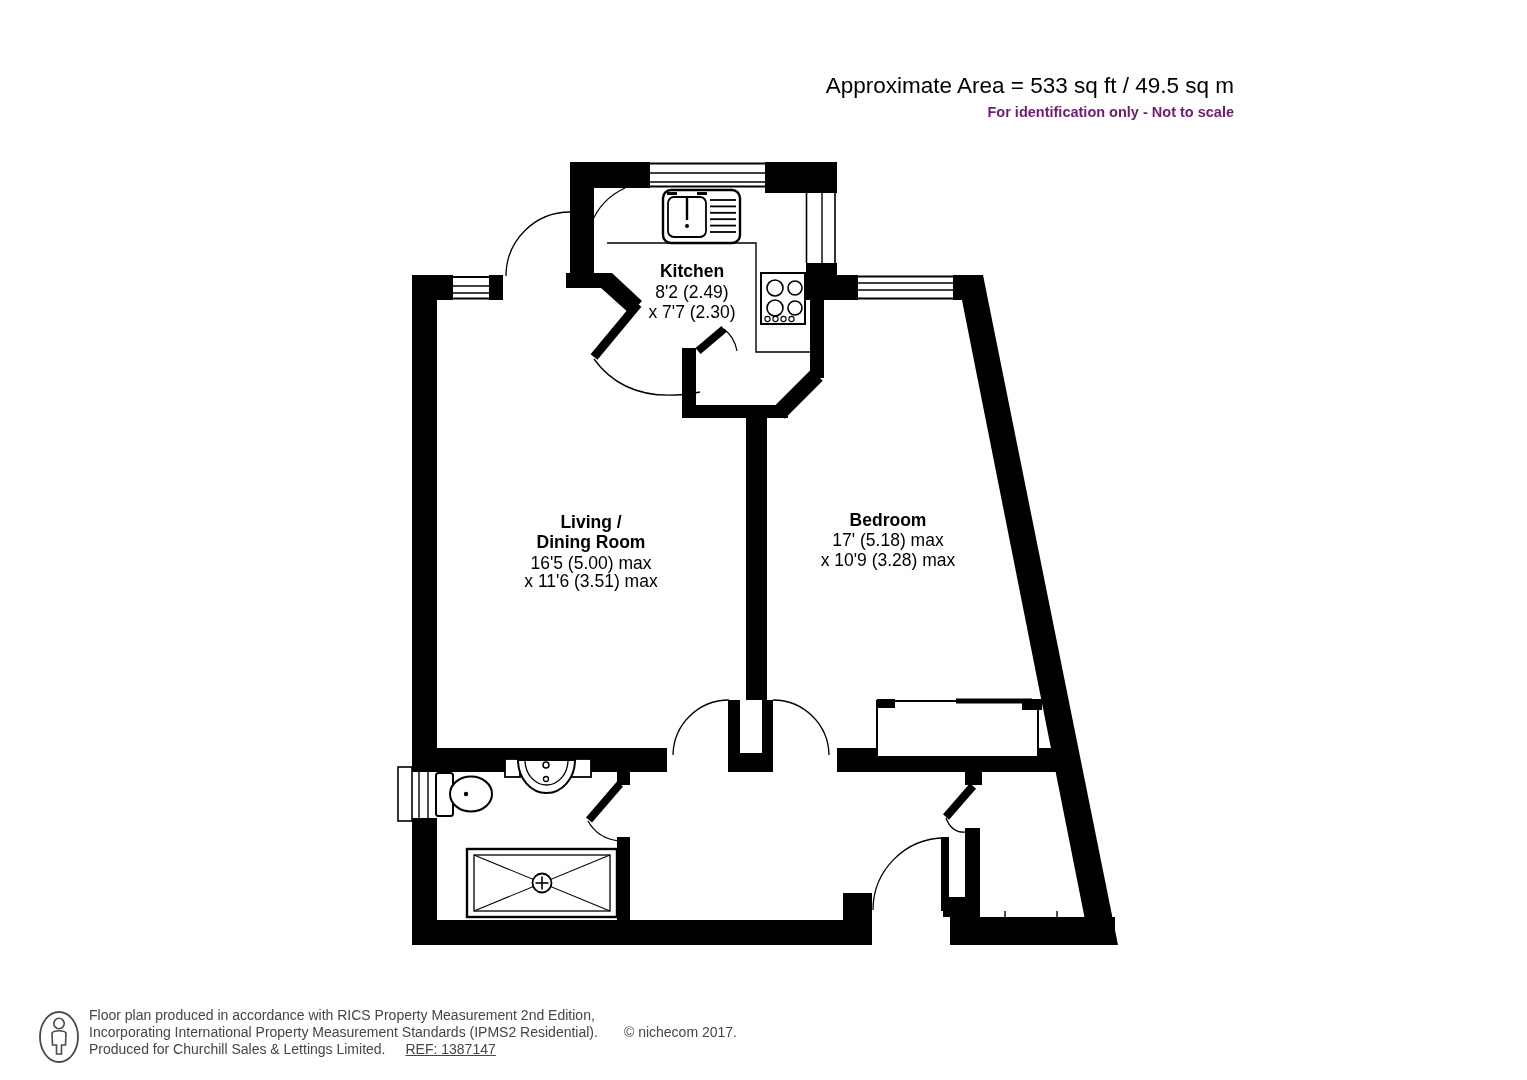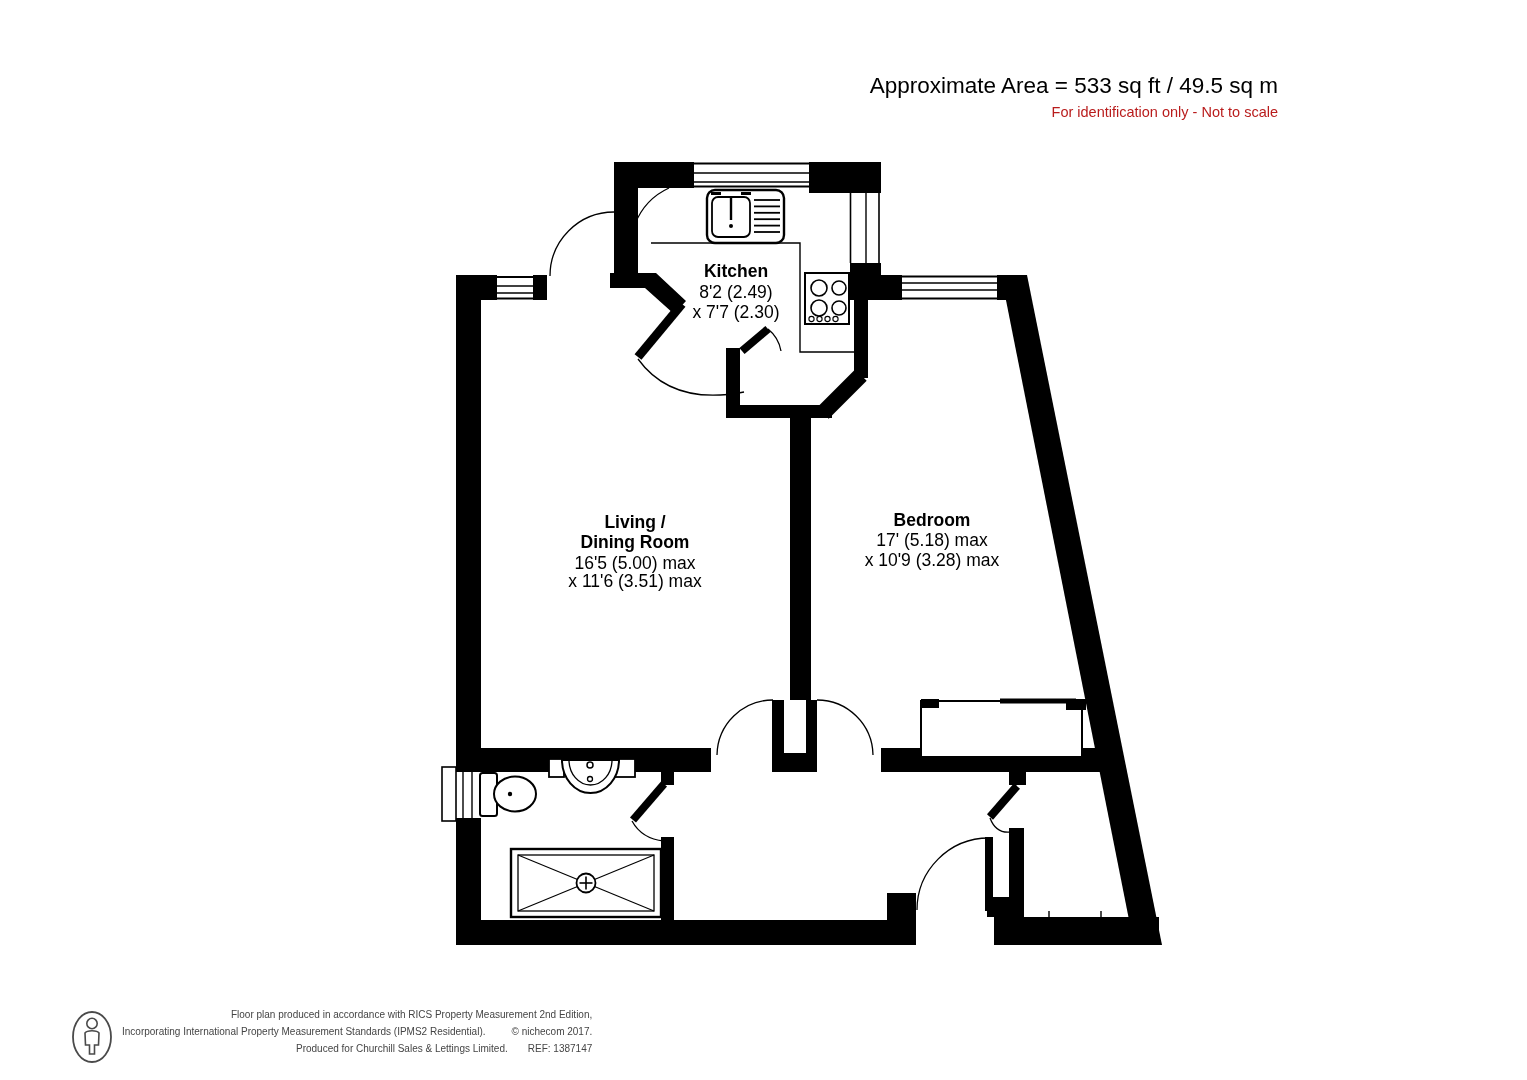--- a/index.html
+++ b/index.html
@@ -2,43 +2,42 @@
 <html><head>
 <meta charset="utf-8">
 <style>
   html,body{margin:0;padding:0;background:#ffffff;}
   .canvas{
     position:relative;
     width:1261px;height:1080px;
     background:#ffffff;
     font-family:"Liberation Sans", sans-serif;
     overflow:hidden;
-    margin-left:44px;
   }
   .hdr-area{
     position:absolute;top:73px;right:27px;
     font-size:22.5px;color:#000;white-space:nowrap;
   }
   .hdr-note{
     position:absolute;top:104px;right:27px;
-    font-size:14.5px;color:#b91c1c;white-space:nowrap;
+    font-size:14.5px;color:#701a75;white-space:nowrap;font-weight:bold;
   }
   .plan-svg{position:absolute;left:0;top:0;}
   .room-name{font-weight:bold;}
   .room-label{
     font-family:"Liberation Sans", sans-serif;
     font-size:17.5px;fill:#000;text-anchor:middle;
   }
   .footer{
-    position:absolute;left:27px;top:1007px;
-    color:#454545;font-size:10px;line-height:16.8px;text-align:right;
+    position:absolute;left:38px;top:1007px;
+    color:#454545;font-size:14px;line-height:16.8px;
   }
   .footer-icon{position:absolute;left:0;top:2px;}
   .footer-text{margin-left:51px;white-space:nowrap;}
-  .ref-span{margin-left:20px;}
+  .ref-span{margin-left:20px;text-decoration:underline;}
   .copy-span{margin-left:26px;}
 </style>
 </head>
 <body>
 
 <div class="canvas">
 
   <div class="hdr-area">Approximate Area = 533 sq ft / 49.5 sq m</div>
   <div class="hdr-note">For identification only - Not to scale</div>
 

